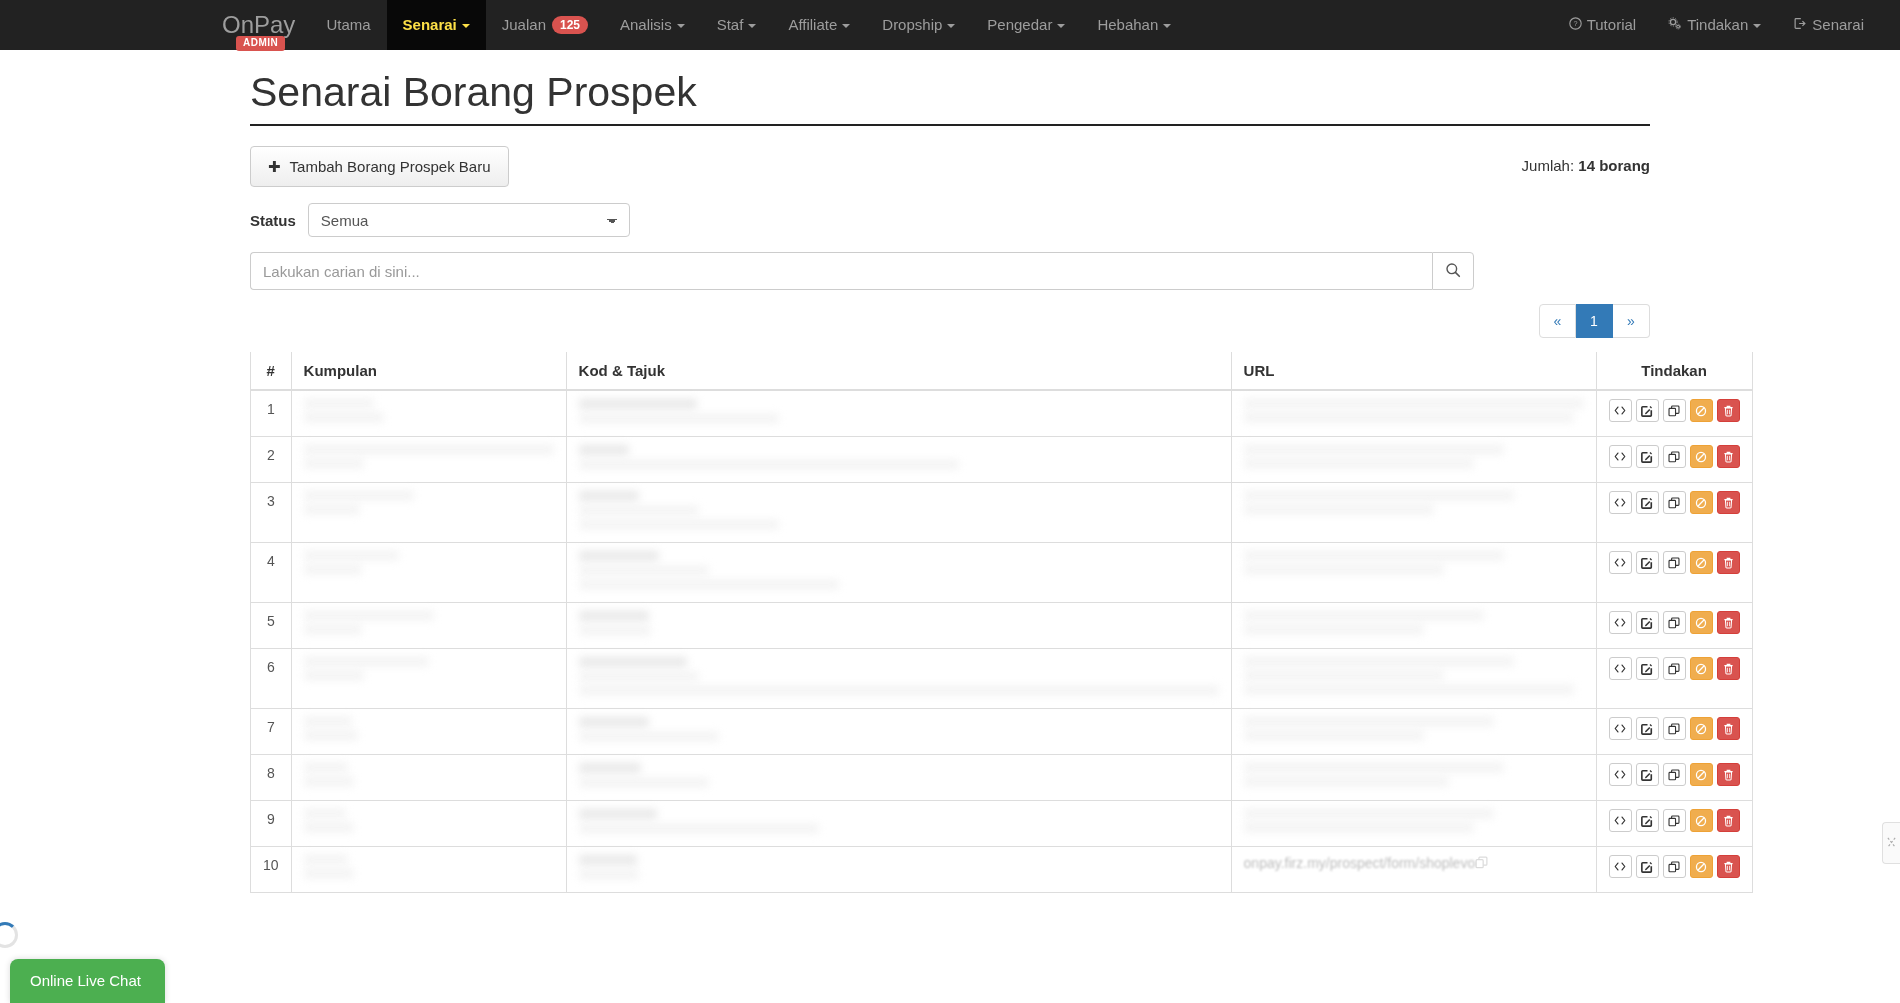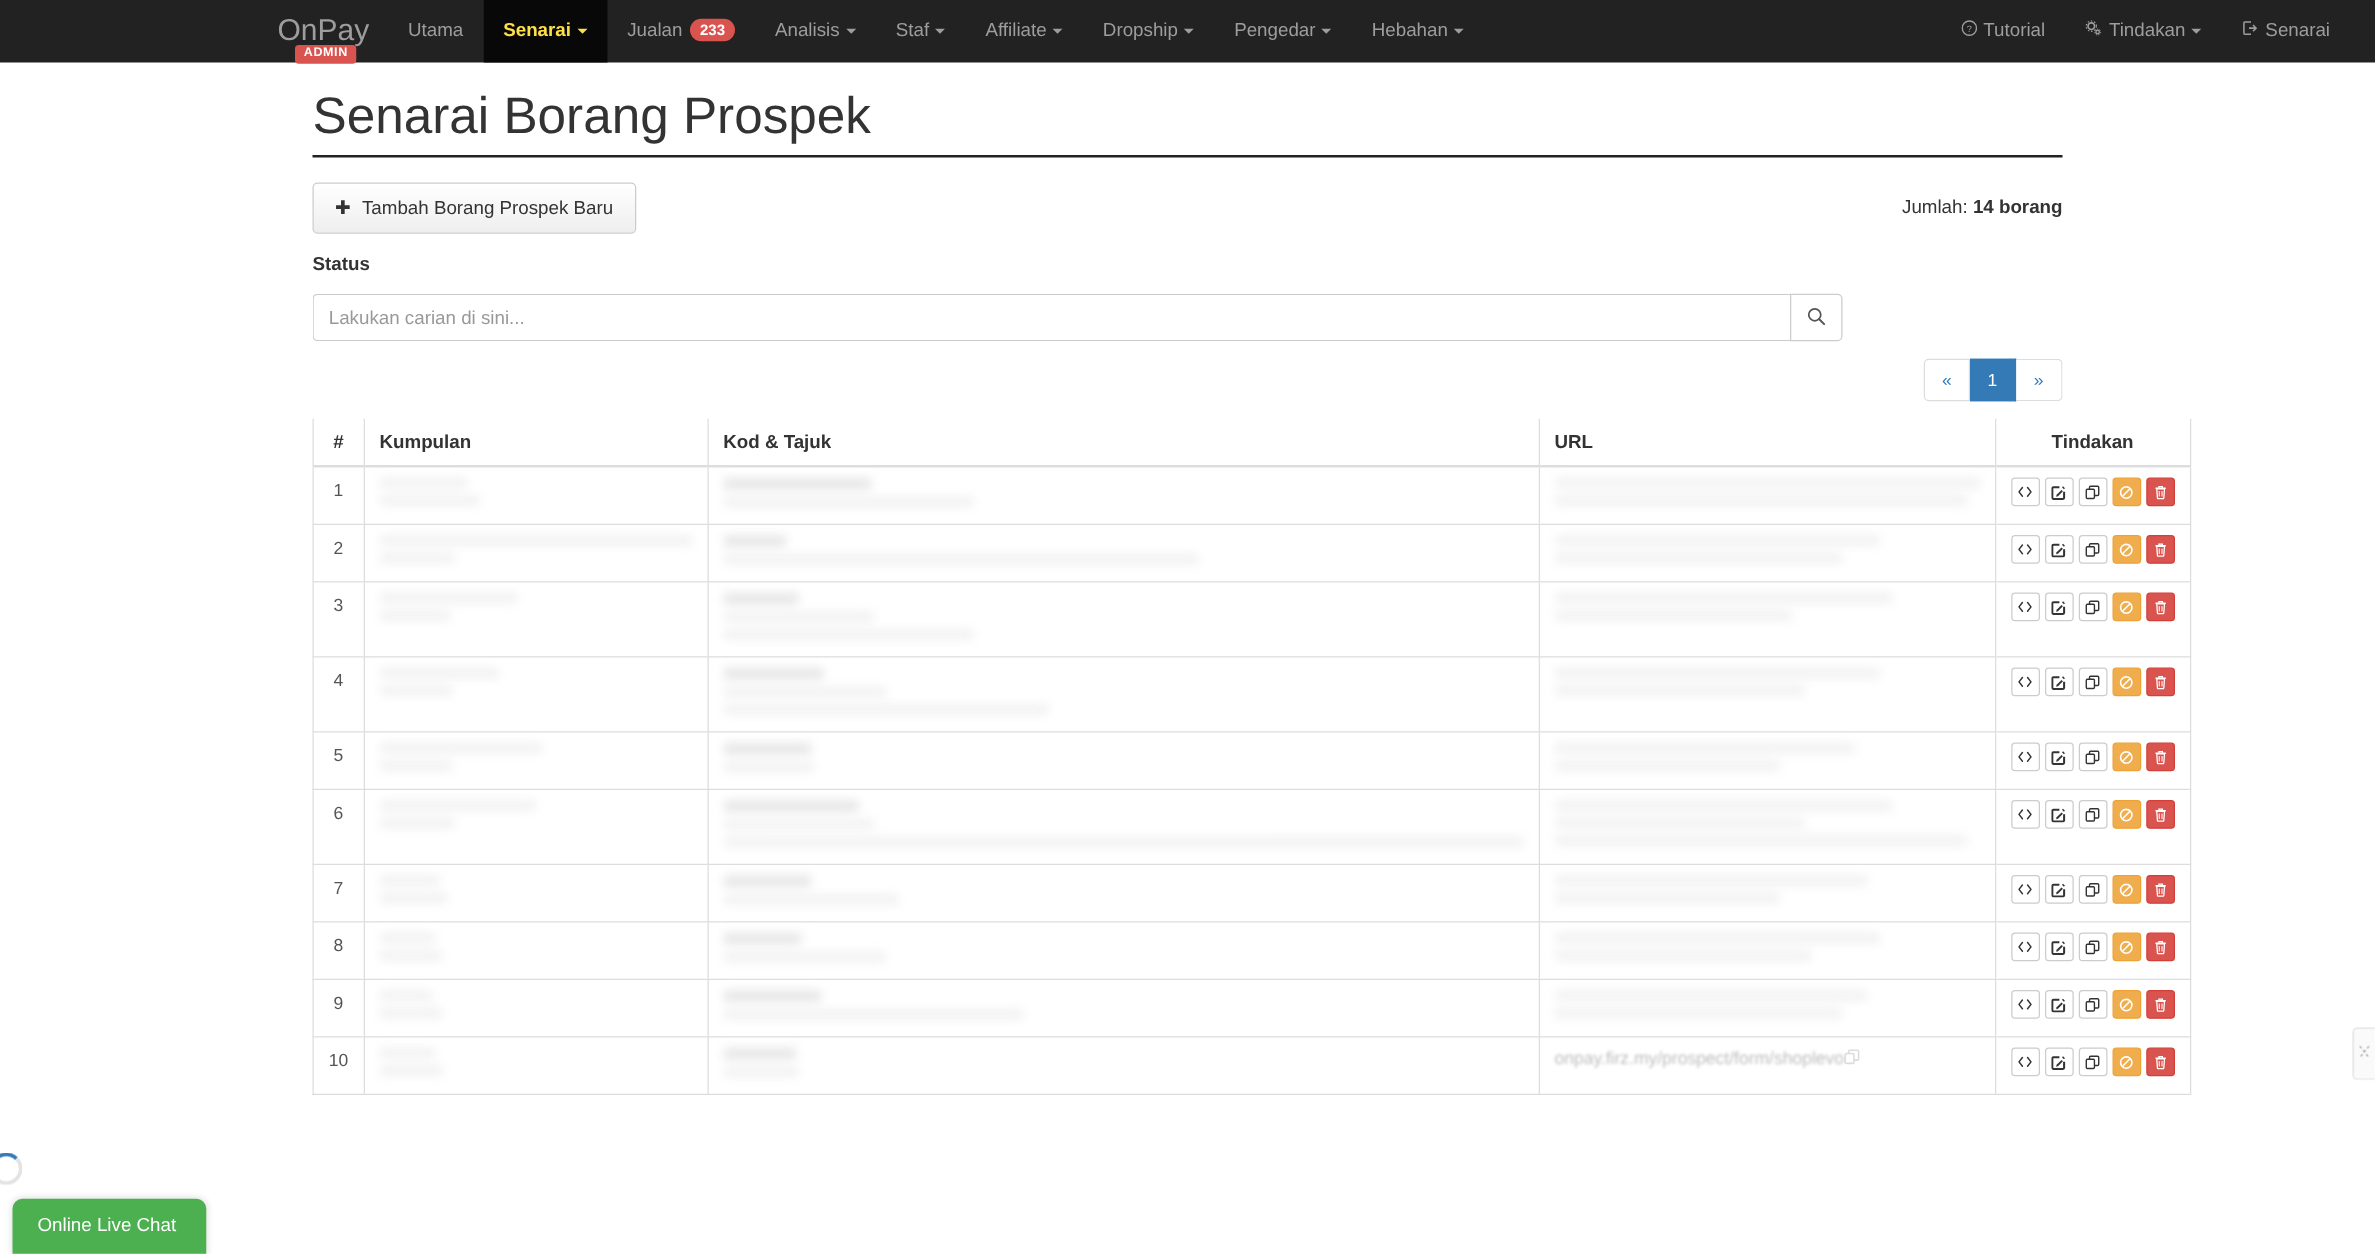--- a/index.html
+++ b/index.html
@@ -338,21 +338,21 @@
       <span>OnPay</span>
       <span class="brand-badge">ADMIN</span>
     </a>
     <a class="nav-item" href="#">
       <span>Utama</span>
     </a>
     <a class="nav-item active" href="#">
       <span>Senarai</span><span class="caret"></span>
     </a>
     <a class="nav-item" href="#">
-      <span>Jualan</span><span class="badge-count">233</span>
+      <span>Jualan</span><span class="badge-count">125</span>
     </a>
     <a class="nav-item" href="#">
       <span>Analisis</span><span class="caret"></span>
     </a>
     <a class="nav-item" href="#">
       <span>Staf</span><span class="caret"></span>
     </a>
     <a class="nav-item" href="#">
       <span>Affiliate</span><span class="caret"></span>
     </a>
@@ -406,20 +406,23 @@
       <span>Tambah Borang Prospek Baru</span>
     </button>
     <div class="count-text">
       <span>Jumlah:</span>
       <b>14 borang</b>
     </div>
   </div>
 
   <div class="status-row">
     <span class="status-label">Status</span>
+    <select class="status-select">
+      <option>Semua</option>
+    </select>
   </div>
 
   <div class="search-row">
     <input class="search-input" type="text" placeholder="Lakukan carian di sini..." style="">
     <button class="search-btn">
       <span>
         <svg width="16" height="16" viewBox="0 0 16 16">
             <circle cx="6.8" cy="6.8" r="4.8" fill="none" stroke="#555" stroke-width="1.4"></circle>
             <path d="M10.4 10.4L14.3 14.3" stroke="#555" stroke-width="1.6" stroke-linecap="round"></path>
           </svg>

